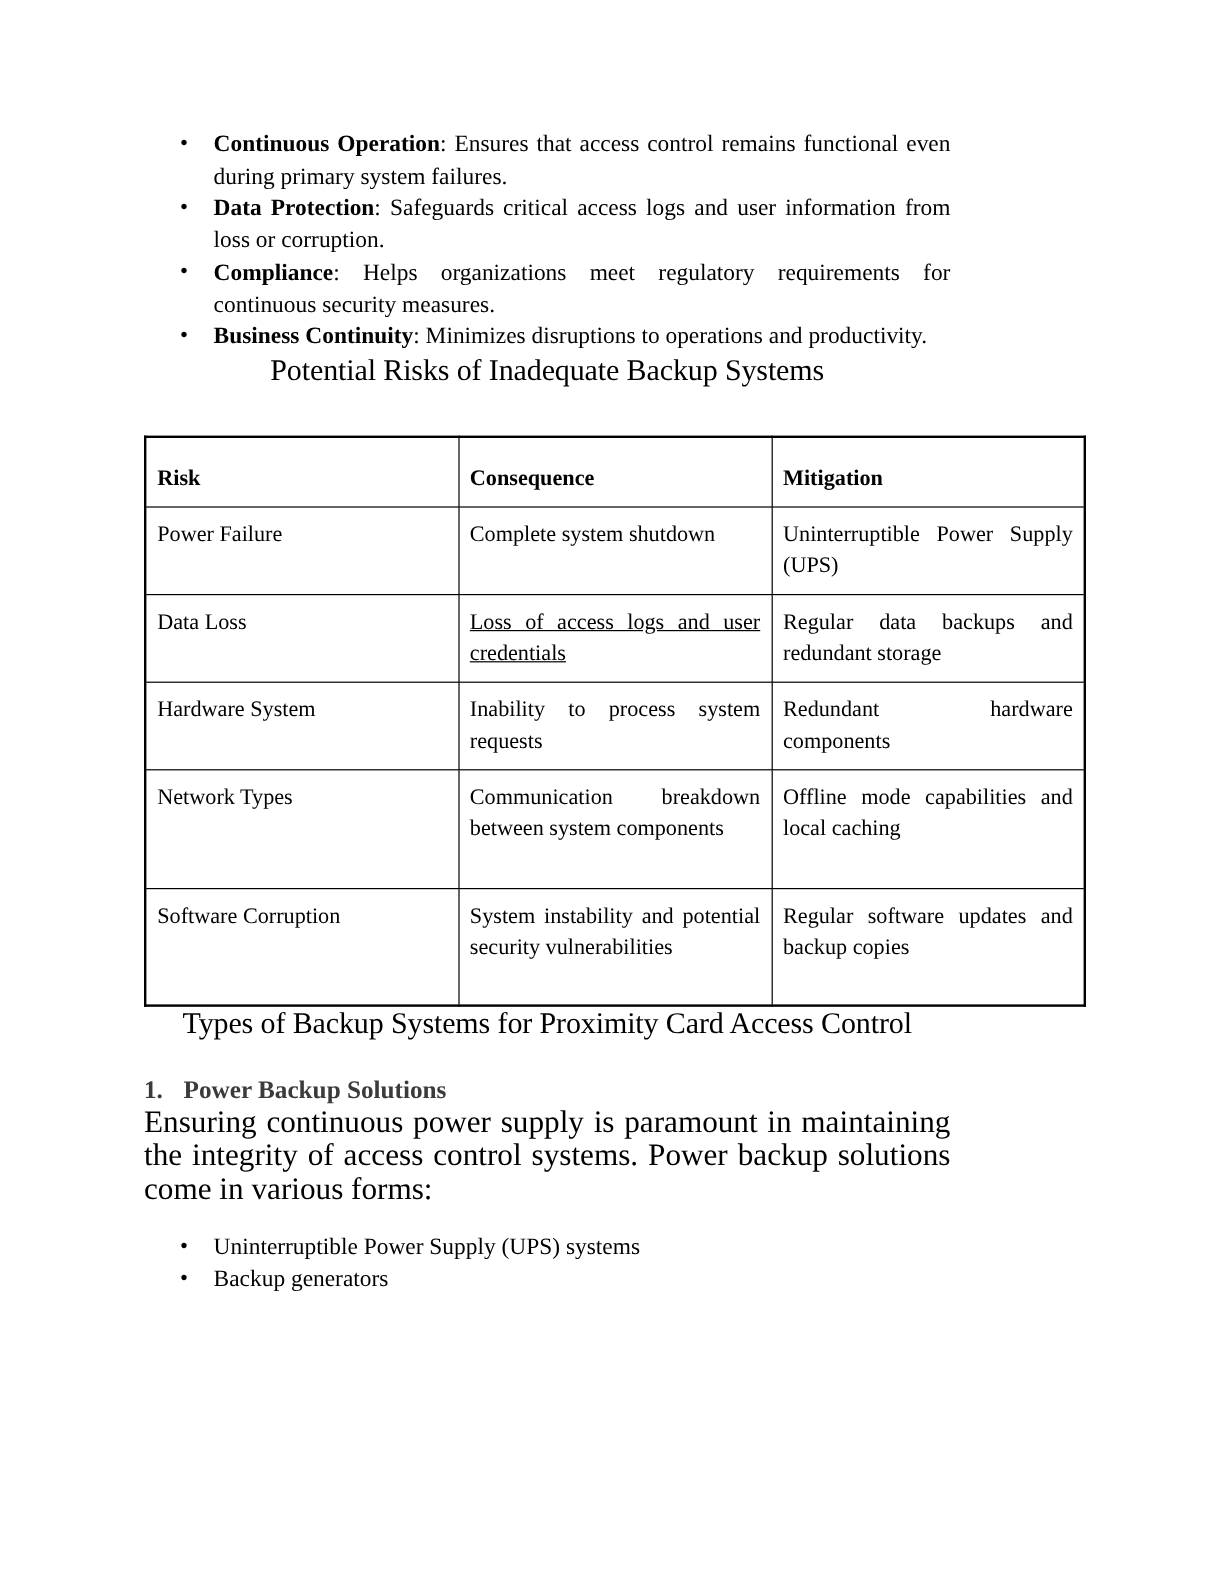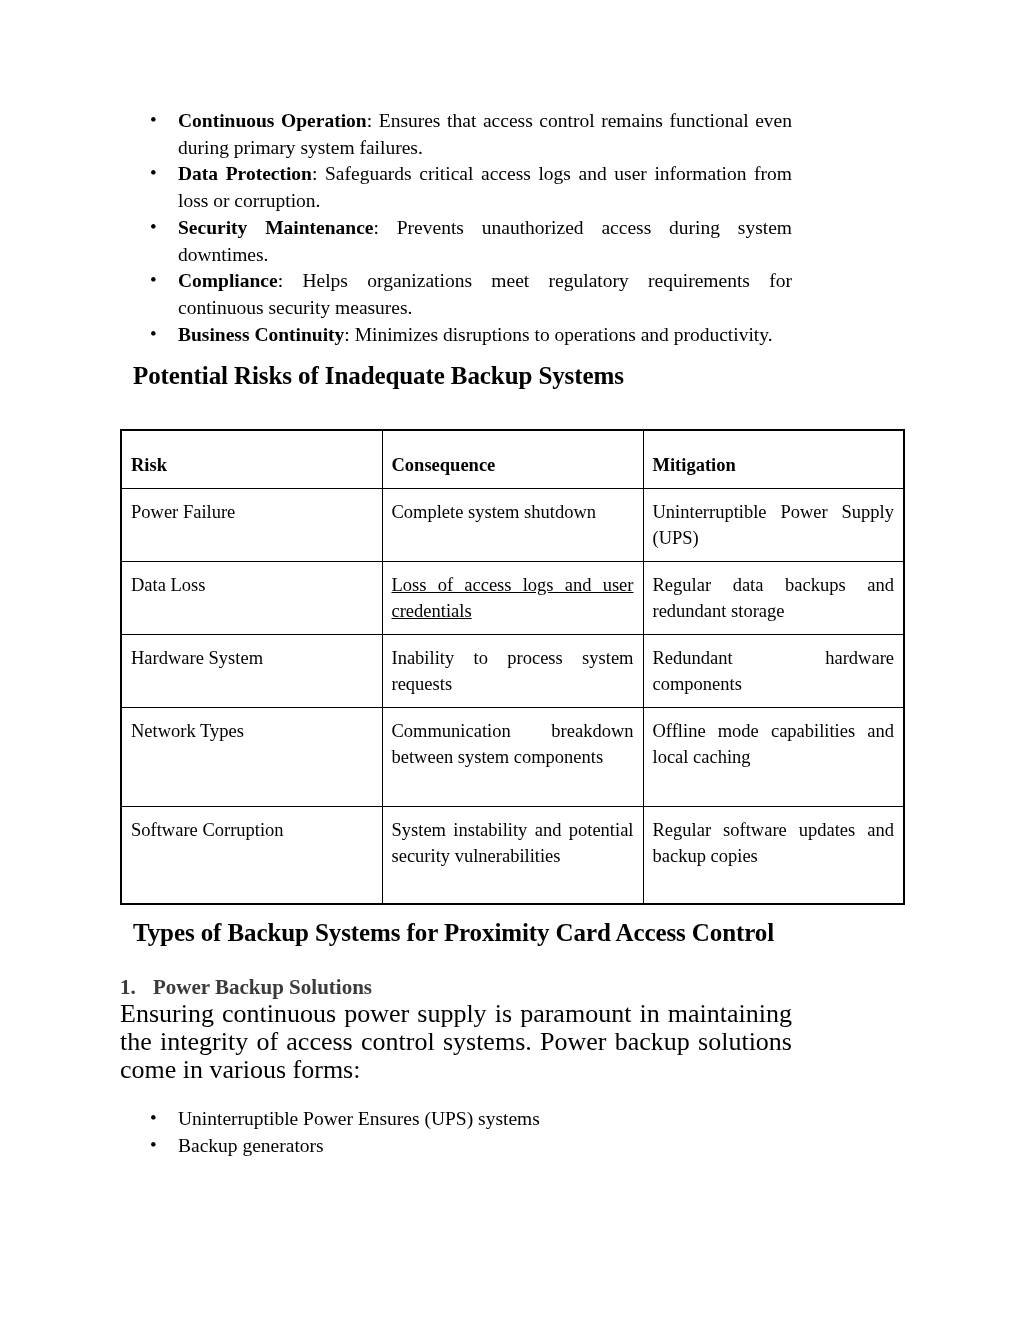--- a/index.html
+++ b/index.html
@@ -45,25 +45,26 @@
     font-size: 19px;
     line-height: 26.7px;
   }
   .bullet-list > li b {
     font-weight: bold;
   }
 
   
   h2.section-heading {
     font-size: 25px;
-    font-weight: bold;
+    font-weight: normal;
     line-height: 30px;
-    margin: 13px;
+    margin: 0;
     letter-spacing: -0.1px;
     font-family: "Liberation Serif", "DejaVu Serif", serif;
+    text-align: center;
   }
   .h-risks { margin-top: 31px; }
   .h-types { margin-top: 34px; }
 
   h3.sub-heading {
     font-size: 21px;
     font-weight: bold;
     line-height: 26px;
     margin: 0;
     color: #3b3b3b;
@@ -150,23 +151,20 @@
 <body>
 
 <div class="page">
 
   <ul class="bullet-list">
     <li>
       <b>Continuous Operation</b><span>: </span><span>Ensures that access control remains functional even during primary system failures.</span>
     </li>
     <li>
       <b>Data Protection</b><span>: </span><span>Safeguards critical access logs and user information from loss or corruption.</span>
-    </li>
-    <li>
-      <b>Security Maintenance</b><span>: </span><span>Prevents unauthorized access during system downtimes.</span>
     </li>
     <li>
       <b>Compliance</b><span>: </span><span>Helps organizations meet regulatory requirements for continuous security measures.</span>
     </li>
     <li>
       <b>Business Continuity</b><span>: </span><span>Minimizes disruptions to operations and productivity.</span>
     </li>
   </ul>
 
   <h2 class="section-heading h-risks">Potential Risks of Inadequate Backup Systems</h2>
@@ -215,17 +213,17 @@
 
   <h2 class="section-heading h-types">Types of Backup Systems for Proximity Card Access Control</h2>
 
   <h3 class="sub-heading" style="margin-top:26px;">
     <span class="num">1.</span><span>Power Backup Solutions</span>
   </h3>
 
   <p class="body-para p-power">Ensuring continuous power supply is paramount in maintaining the integrity of access control systems. Power backup solutions come in various forms:</p>
 
   <ul class="plain-list">
-    <li>Uninterruptible Power Ensures (UPS) systems</li>
+    <li>Uninterruptible Power Supply (UPS) systems</li>
     <li>Backup generators</li>
   </ul>
 
 </div>
 
 </body></html>

